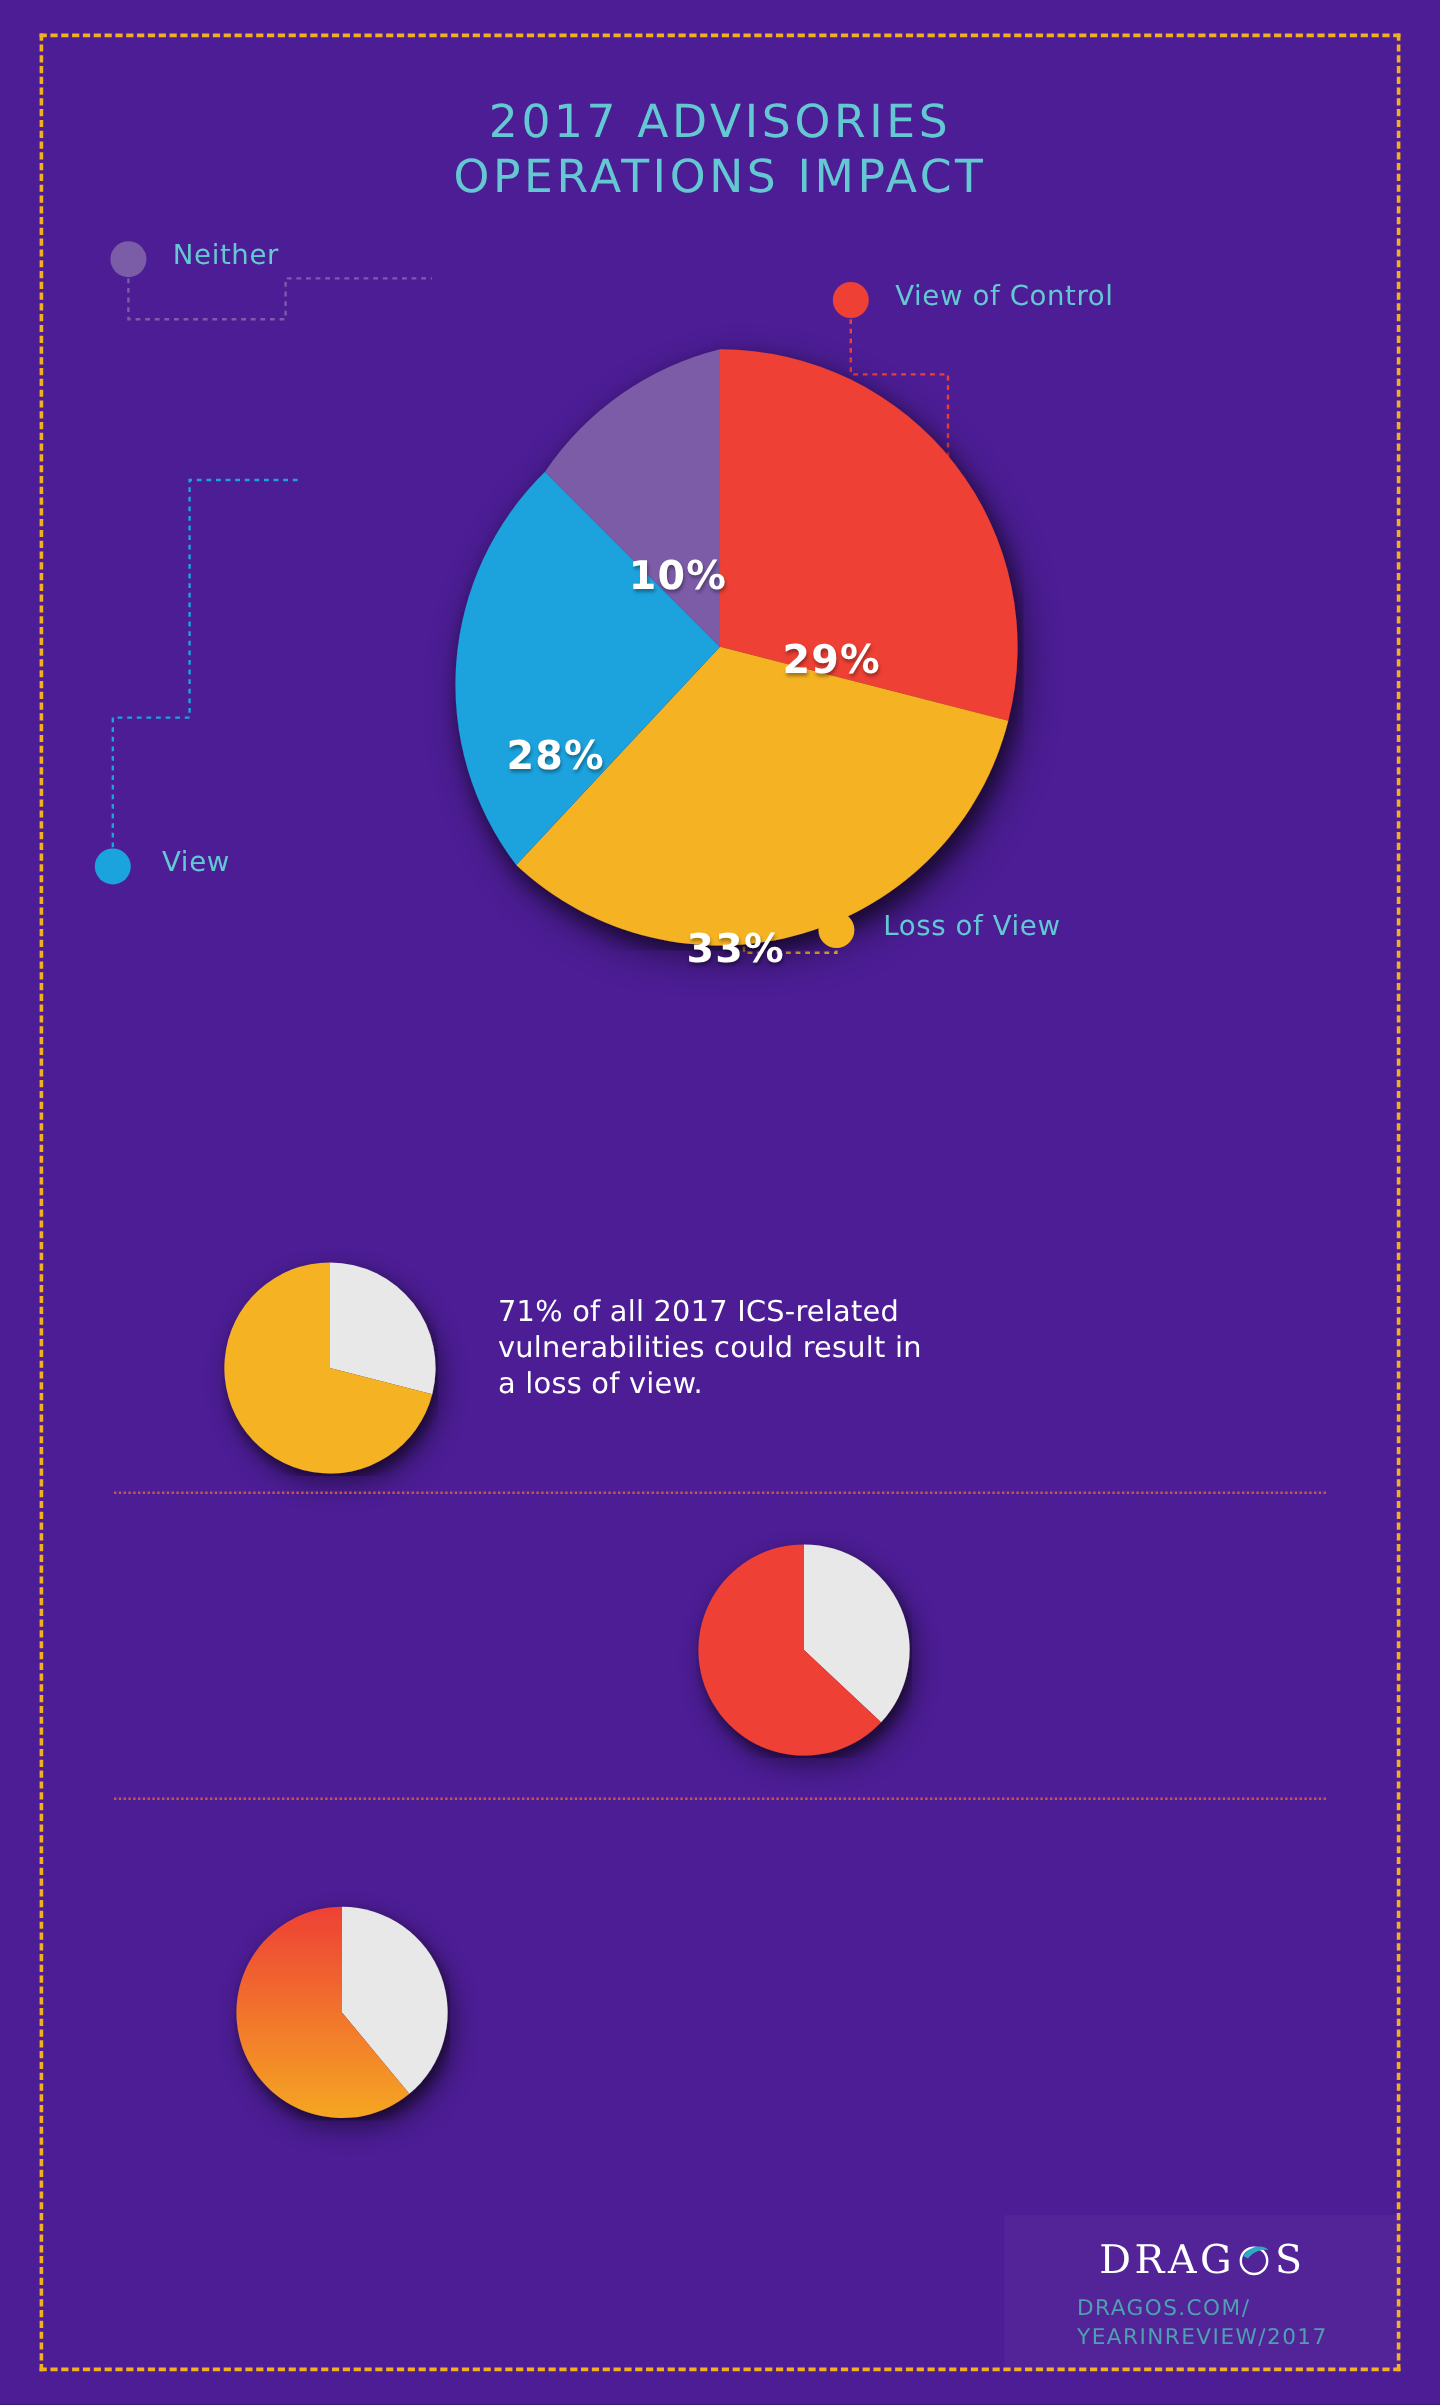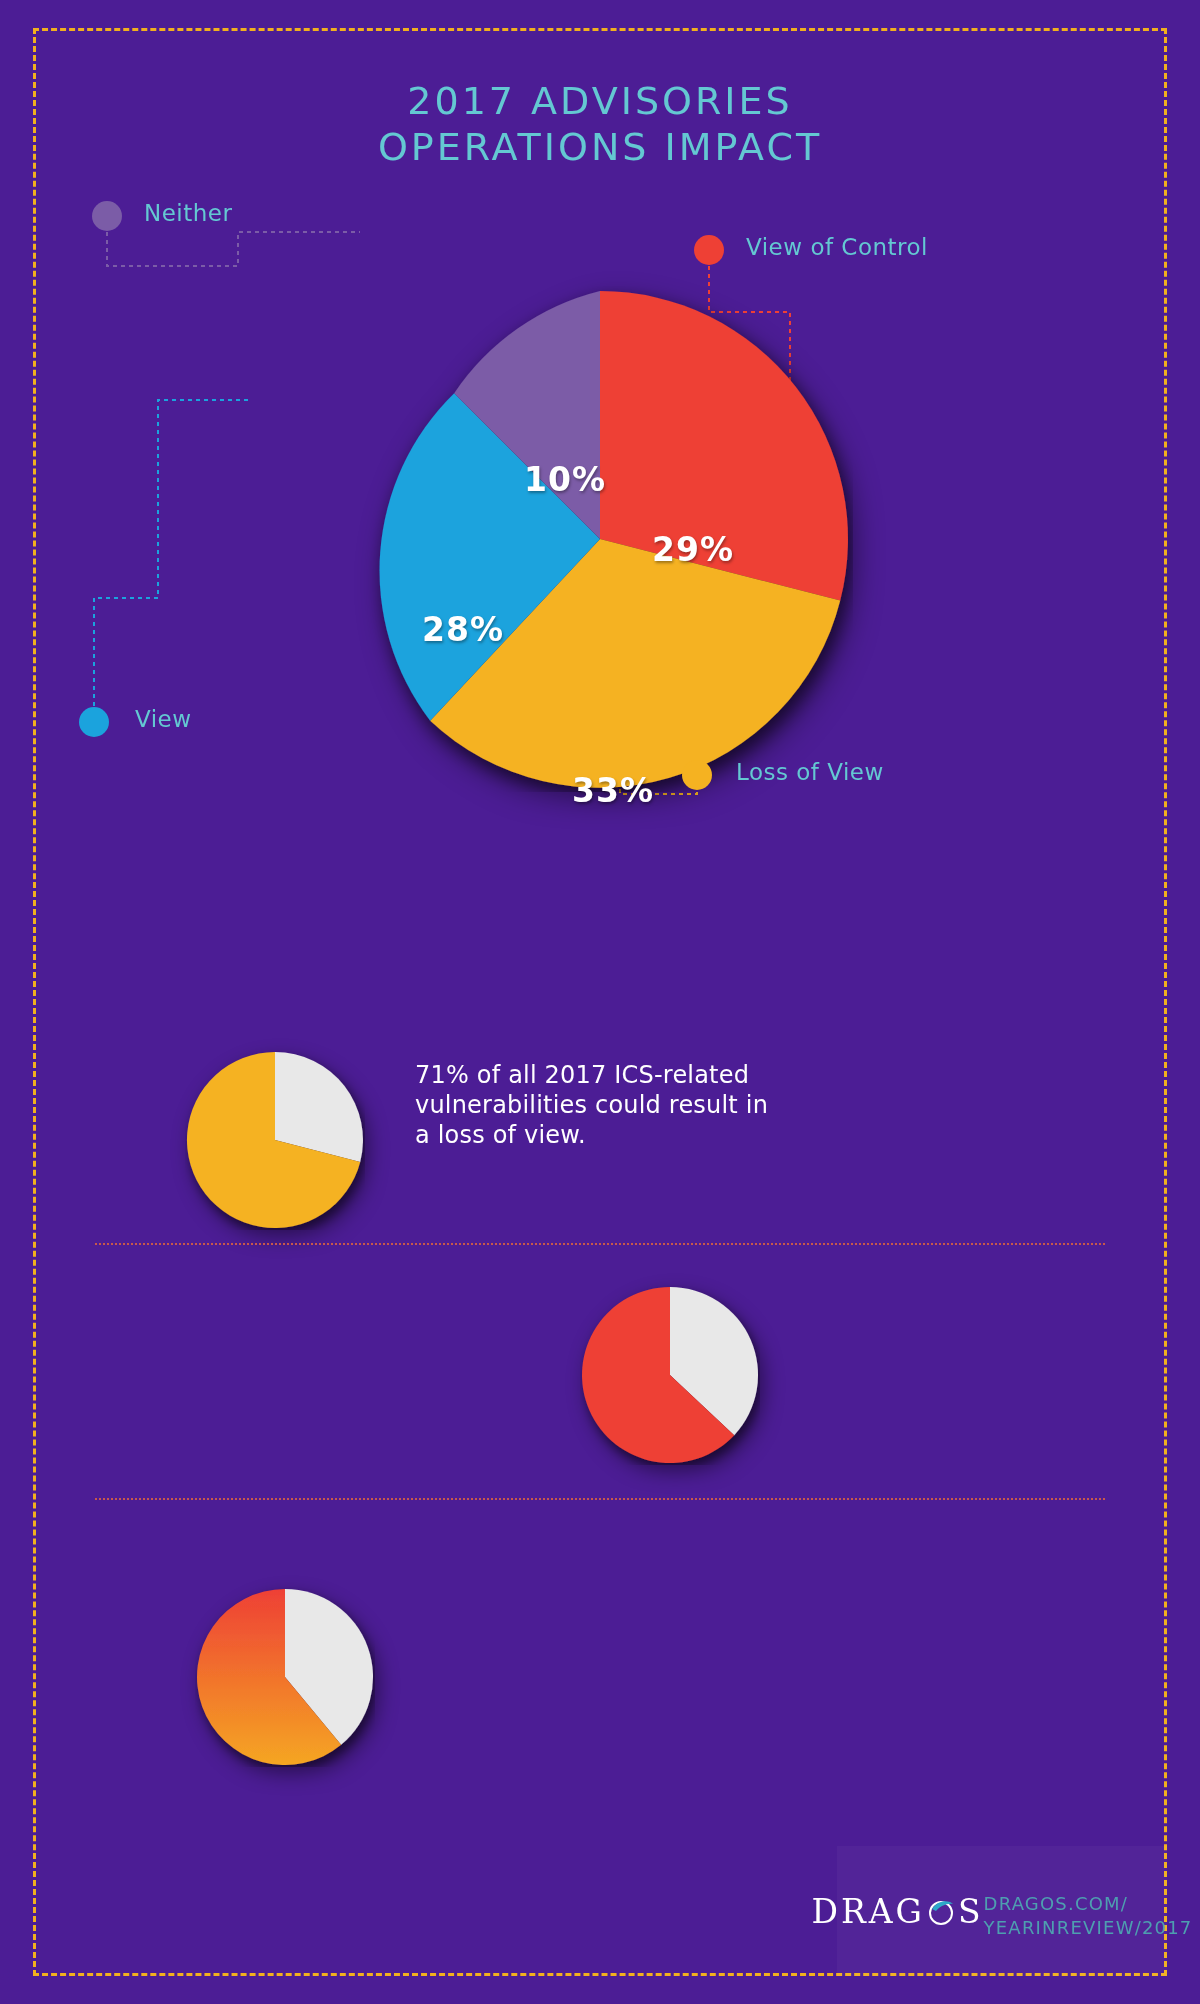--- a/index.html
+++ b/index.html
@@ -107,20 +107,21 @@
   }
   .stat-text.right-align{text-align:right;}
 
   
   .footer{
     position:absolute;
     right:33px;bottom:28px;
     width:330px;height:130px;
     background:rgba(255,255,255,0.035);
     display:flex;
+    flex-direction:column;
     align-items:center;
     justify-content:center;
   }
   .logo-row{
     display:flex;align-items:center;justify-content:center;
     color:#ffffff;
     font-family:"DejaVu Serif", serif;
     font-size:33px;
     letter-spacing:3px;
     font-weight:400;
@@ -214,21 +215,21 @@
           </filter>
         </defs>
         <g filter="url(#sh1)">
 
           <path d="M90,90 L90,2 A88,88 0 0,1 175.2,111.9 Z" fill="#e8e8e8"></path>
 
           <path d="M90,90 L175.2,111.9 A88,88 0 1,1 90,2 Z" fill="#f5b221"></path>
         </g>
       </svg>
     </div>
-    <div class="stat-text" style="left:320px;top:20px;width:420px;">71% of all 2017 ICS-related
+    <div class="stat-text" style="left:320px;top:38px;width:420px;">71% of all 2017 ICS-related
 vulnerabilities could result in
 a loss of view.</div>
   </div>
 
   <div class="divider" style="top:1243px;"></div>
 
   <div class="stat-row" style="top:1280px;">
     <div class="stat-pie" style="left:485px;top:5px;">
       <svg width="180" height="180" viewBox="0 0 180 180">
         <defs>

